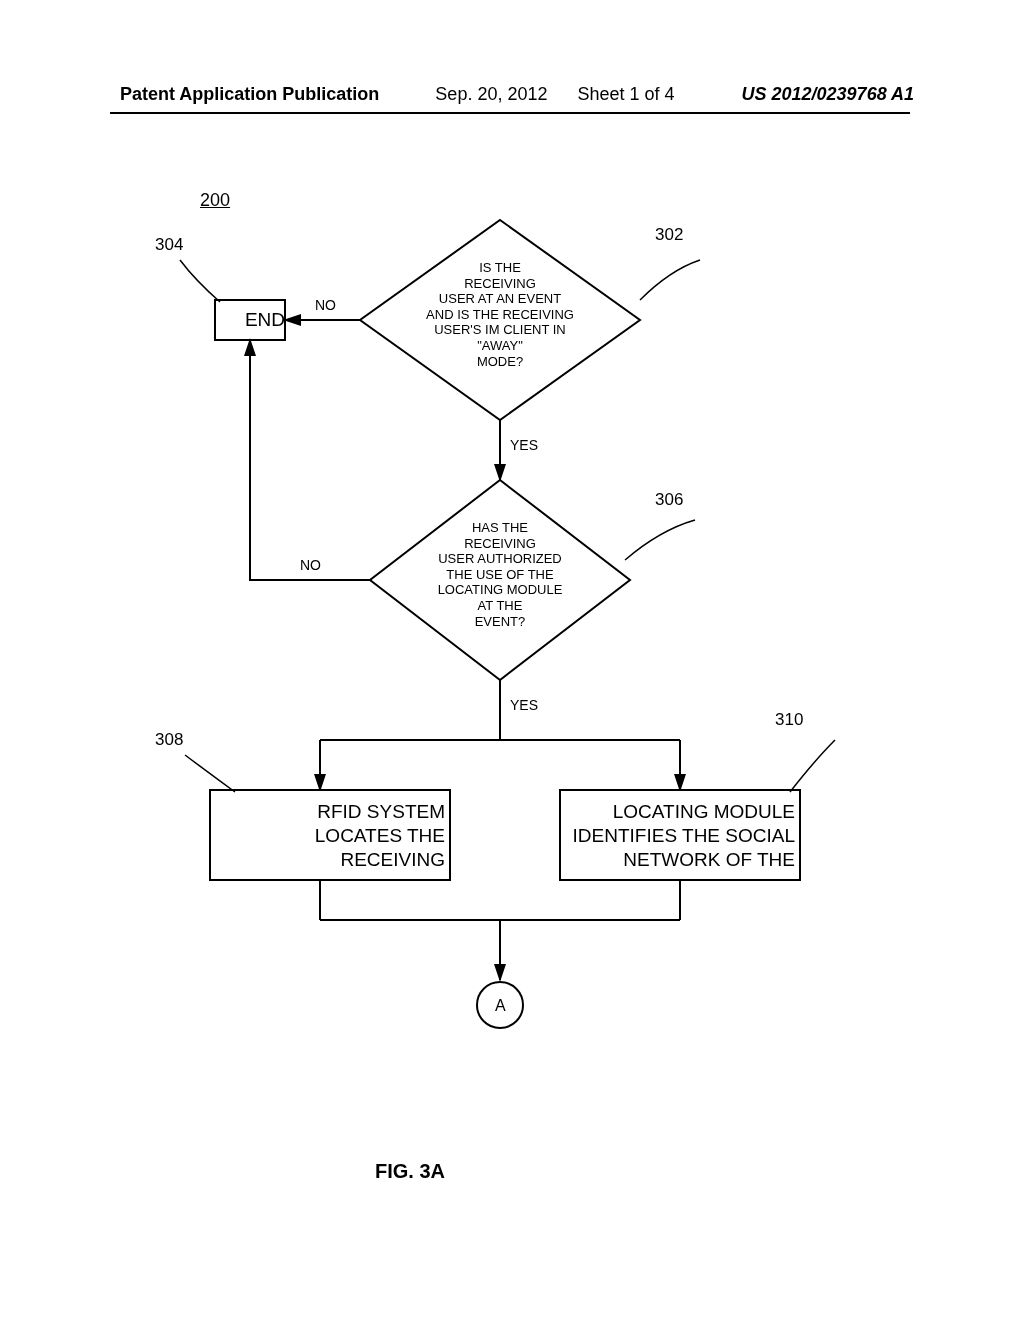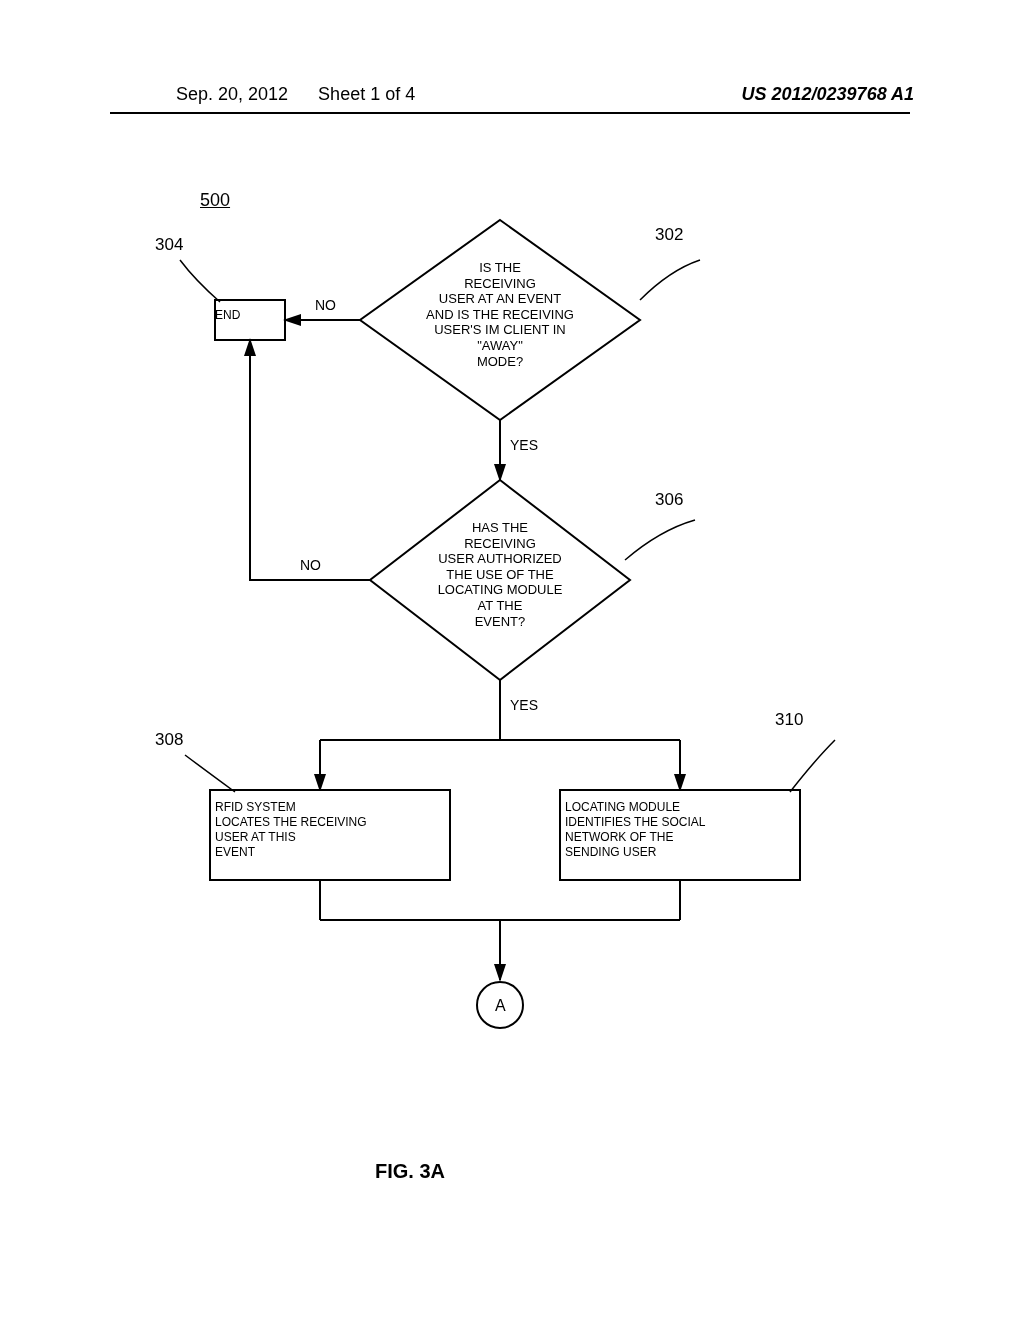--- a/index.html
+++ b/index.html
@@ -52,22 +52,22 @@
     top: 190px;
     font-size: 18px;
     text-decoration: underline;
   }
   svg {
     position: absolute;
     left: 100px;
     top: 160px;
   }
   .box-text {
-    font-size: 12px;
-    text-align: left;
+    font-size: 19px;
+    text-align: right;
     line-height: 1.25;
   }
   .diamond-text {
     font-size: 13px;
     text-align: center;
     line-height: 1.2;
   }
   .ref-text {
     font-size: 17px;
   }
@@ -80,27 +80,28 @@
     text-align: center;
     font-weight: bold;
     font-size: 20px;
   }
 </style>
 </head>
 <body>
 
 <div class="page">
   <div class="header">
+    <span class="pub-label">Patent Application Publication</span>
     <span class="date">Sep. 20, 2012</span>
     <span class="sheet">Sheet 1 of 4</span>
     <span class="pubnum">US 2012/0239768 A1</span>
   </div>
   <div class="header-line"></div>
 
-  <div class="fig-number">500</div>
+  <div class="fig-number">200</div>
 
   <svg width="820" height="960">
     <defs>
       <marker id="arrow" markerWidth="10" markerHeight="10" refX="8" refY="3" orient="auto" markerUnits="strokeWidth">
         <path d="M0,0 L0,6 L9,3 z" fill="#000"></path>
       </marker>
     </defs>
 
     <g>
       <polygon points="400,60 540,160 400,260 260,160" fill="#fff" stroke="#000" stroke-width="2"></polygon>

